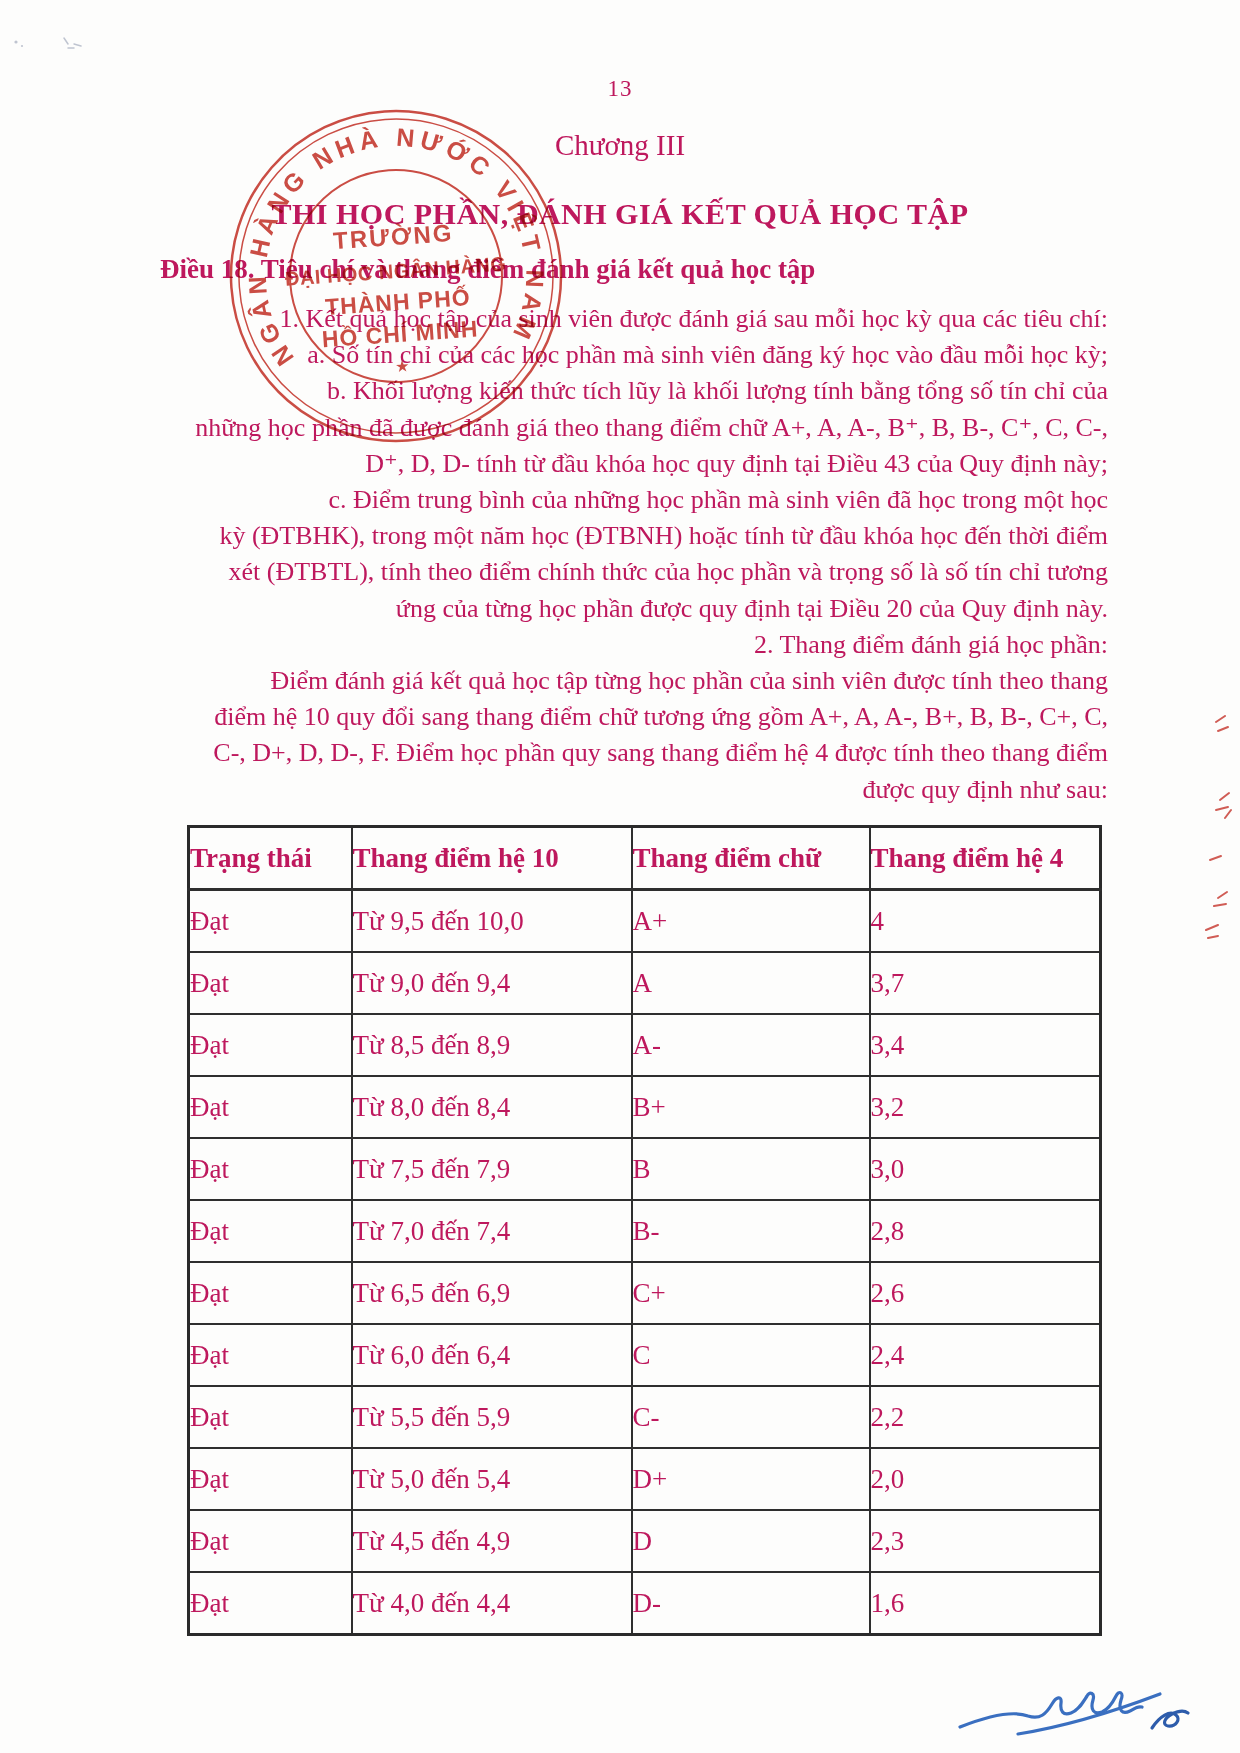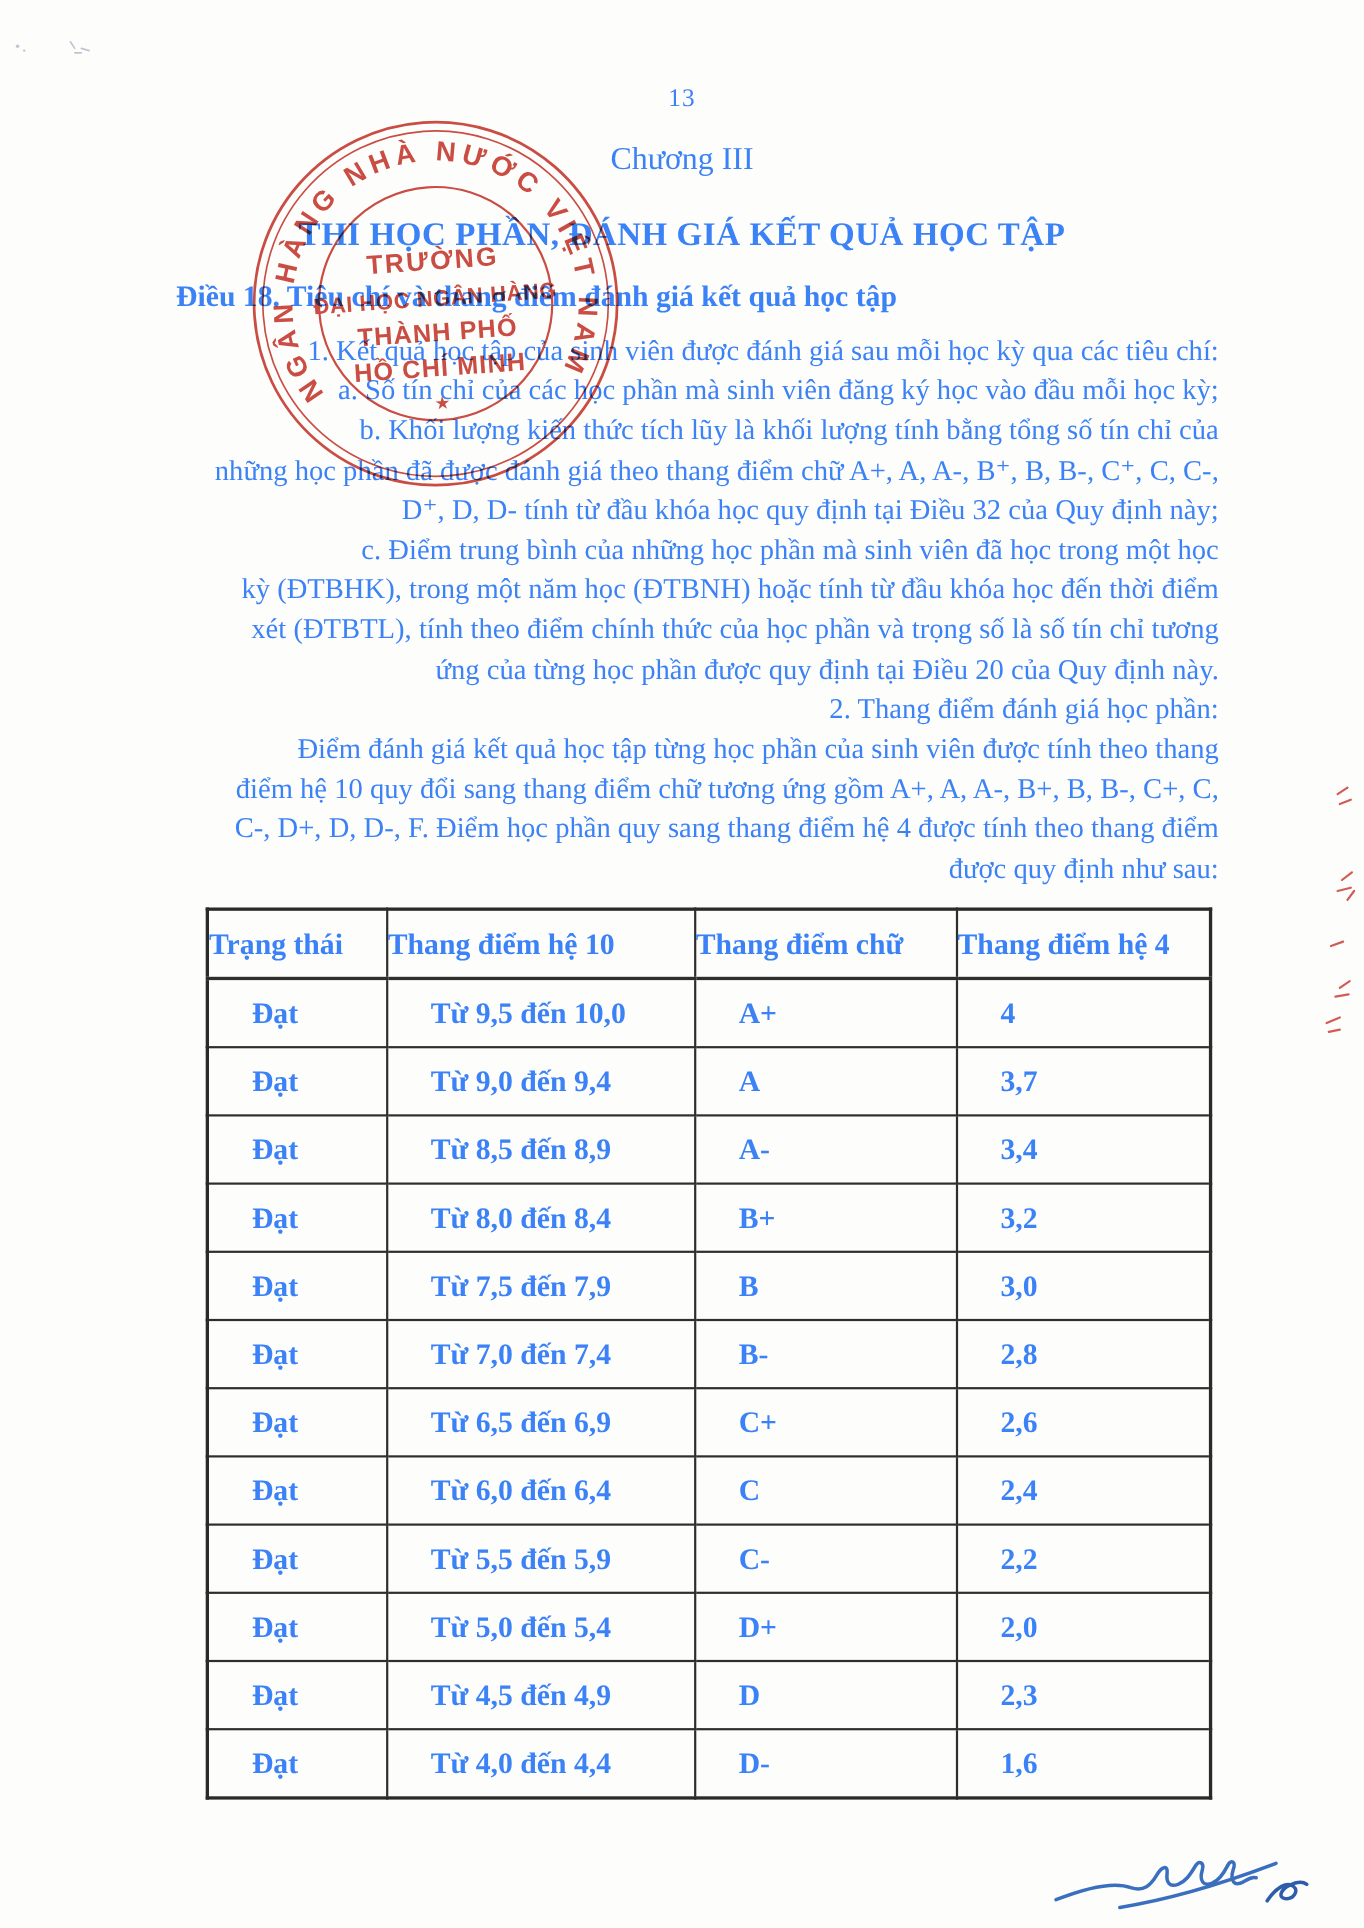--- a/index.html
+++ b/index.html
@@ -1,21 +1,21 @@
 <!DOCTYPE html>
 <html><head>
 <meta charset="utf-8">
 <style>
   html,body{margin:0;padding:0;background:#ffffff;}
   .page{
     position:relative;
     width:1240px;height:1753px;
     background:#fdfdfc;
     font-family:"Liberation Serif","DejaVu Serif",serif;
-    color:#3b82f6;
+    color:#be185d;
     overflow:hidden;
   }
   .centered{position:absolute;left:0;width:100%;text-align:center;}
   .page-number{top:76px;font-size:23px;letter-spacing:1px;}
   .chapter-heading{top:129px;font-size:29px;font-weight:normal;}
   .doc-title{top:197px;font-size:30px;font-weight:bold;letter-spacing:0.5px;}
   .article-heading{position:absolute;left:160px;top:254px;font-size:27px;font-weight:bold;white-space:nowrap;}
   .body-text{position:absolute;left:160px;top:301px;width:948px;font-size:26px;line-height:36.2px;}
   .line{white-space:nowrap;text-align:right;}
 
@@ -23,21 +23,21 @@
     position:absolute;left:187px;top:825px;
     border-collapse:collapse;table-layout:fixed;
     border:3px solid #2a2a2a;
   }
   .grade-table th,.grade-table td{
     border:2px solid #2e2e2e;
     text-align:left;vertical-align:middle;
     font-size:27px;padding:0;
   }
   .grade-table th{height:60px;font-weight:bold;border-bottom-width:3px;}
-  .grade-table td{height:60px;font-weight:bold;padding-left:39px;}
+  .grade-table td{height:60px;font-weight:normal;}
 
   .stamp{position:absolute;left:224px;top:104px;width:344px;height:344px;mix-blend-mode:multiply;}
   .stamp-ring{fill:none;stroke:#c5352c;}
   .stamp text{fill:#c5352c;font-family:"Liberation Sans","DejaVu Sans",sans-serif;font-weight:bold;}
   .stamp-ring-text{font-size:25px;letter-spacing:5px;}
   .stamp-center{text-anchor:middle;}
   .t1{font-size:24px;letter-spacing:2px;}
   .t2{font-size:20px;letter-spacing:0.5px;}
   .t3{font-size:23px;letter-spacing:1px;}
   .t4{font-size:23px;letter-spacing:1px;}
@@ -70,21 +70,21 @@
   <div class="body-text">
 
       <div class="line" style="text-indent: 38px;">1. Kết quả học tập của sinh viên được đánh giá sau mỗi học kỳ qua các tiêu chí:</div>
 
       <div class="line" style="text-indent: 100px;">a. Số tín chỉ của các học phần mà sinh viên đăng ký học vào đầu mỗi học kỳ;</div>
 
       <div class="line" style="text-indent: 100px;">b. Khối lượng kiến thức tích lũy là khối lượng tính bằng tổng số tín chỉ của</div>
 
       <div class="line" style="text-indent: 0px;">những học phần đã được đánh giá theo thang điểm chữ A+, A, A-, B⁺, B, B-, C⁺, C, C-,</div>
 
-      <div class="line" style="text-indent: 0px;">D⁺, D, D- tính từ đầu khóa học quy định tại Điều 32 của Quy định này;</div>
+      <div class="line" style="text-indent: 0px;">D⁺, D, D- tính từ đầu khóa học quy định tại Điều 43 của Quy định này;</div>
 
       <div class="line" style="text-indent: 100px;">c. Điểm trung bình của những học phần mà sinh viên đã học trong một học</div>
 
       <div class="line" style="text-indent: 0px;">kỳ (ĐTBHK), trong một năm học (ĐTBNH) hoặc tính từ đầu khóa học đến thời điểm</div>
 
       <div class="line" style="text-indent: 0px;">xét (ĐTBTL), tính theo điểm chính thức của học phần và trọng số là số tín chỉ tương</div>
 
       <div class="line" style="text-indent: 0px;">ứng của từng học phần được quy định tại Điều 20 của Quy định này.</div>
 
       <div class="line" style="text-indent: 38px;">2. Thang điểm đánh giá học phần:</div>

